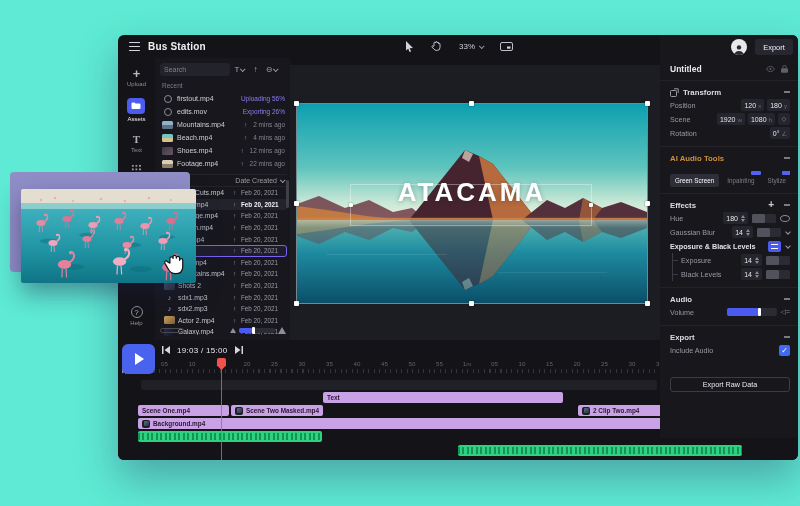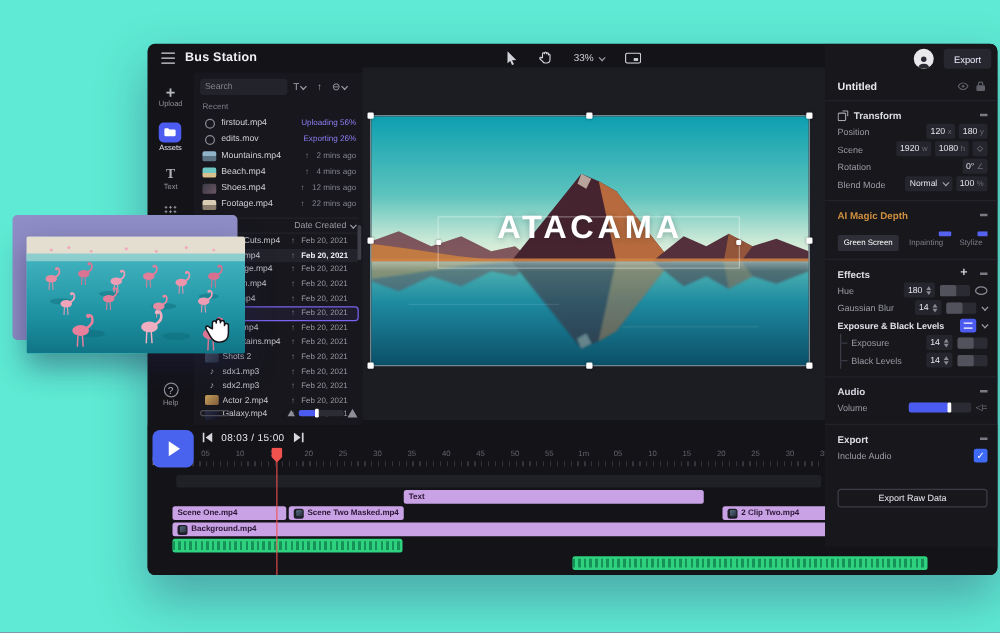--- a/index.html
+++ b/index.html
@@ -71,21 +71,21 @@
   .a-footer { position:absolute; left:5px; right:4px; bottom:4px; height:12px; display:flex; align-items:center; }
   .hpill { width:24px; height:5px; border:1px solid #4a4a52; border-radius:3px; cursor:pointer; }
   .zoomctl { margin-left:auto; display:flex; align-items:center; gap:3px; }
   .mtn { width:0; height:0; border-left:3px solid transparent; border-right:3px solid transparent; border-bottom:5px solid #8e8e98; }
   .mtn.big { border-left-width:4px; border-right-width:4px; border-bottom-width:7px; }
   .zslider { position:relative; width:36px; height:5px; background:#2c2c34; border-radius:2px; cursor:pointer; }
   .zslider .fill { position:absolute; left:0; top:0; bottom:0; width:38%; background:#4b5bf0; border-radius:2px; }
   .zslider .knob { position:absolute; left:36%; top:-1px; width:3px; height:7px; background:#fff; border-radius:1px; }
 
   
-  .canvas { position:absolute; left:172px; top:19px; width:370px; height:282px; background:#1c1c23; }
+  .canvas { position:absolute; left:172px; top:30px; width:370px; height:282px; background:#1c1c23; }
   .frame { position:absolute; left:7px; top:39px; width:350px; height:199px; outline:1px solid rgba(190,225,235,.55); }
   .frame svg { display:block; }
   .atacama { position:absolute; left:0; right:0; top:73px; text-align:center; color:#fff; font-size:26px; font-weight:bold;
              letter-spacing:3px; text-shadow:0 1px 5px rgba(0,30,40,.3); }
   .handle { position:absolute; width:5px; height:5px; background:#fff; border-radius:1px; box-shadow:0 0 2px rgba(0,0,0,.5); }
   .txt-sel { position:absolute; left:53px; top:80px; width:242px; height:42px; border:1px solid rgba(255,255,255,.35); }
   .txt-sel .handle { width:4px; height:4px; }
 
   
   .rpanel { position:absolute; right:0; top:0; width:138px; height:403px; background:#17171c; z-index:6; }
@@ -474,21 +474,21 @@
       <div class="play-btn">
           <div class="play-tri"></div>
         </div>
       <div class="transport">
         <span class="tr-ic">
           <svg width="8" height="8" viewBox="0 0 8 8">
               <rect width="1.5" height="8" fill="#d6d6de"></rect>
               <path d="M8 0 L2.5 4 L8 8 Z" fill="#d6d6de"></path>
             </svg>
         </span>
-        <span class="time-text">08:03 / 15:00</span>
+        <span class="time-text">19:03 / 15:00</span>
         <span class="tr-ic">
           <svg width="8" height="8" viewBox="0 0 8 8">
               <rect x="6.5" width="1.5" height="8" fill="#d6d6de"></rect>
               <path d="M0 0 L5.5 4 L0 8 Z" fill="#d6d6de"></path>
             </svg>
         </span>
       </div>
       <div class="ruler">
         <span class="cursor-ic">
           <svg width="7" height="8" viewBox="0 0 7 8">
@@ -613,36 +613,25 @@
             </span>
           <span class="lockbox">⬦</span>
         </div>
         <div class="prow">
           <span class="plabel">Rotation</span>
           <span class="ibox">
               <span class="ival">0°</span>
               <span class="iunit">∠</span>
             </span>
         </div>
-        <div class="prow">
-          <span class="plabel">Blend Mode</span>
-          <span class="dd">
-              <span class="ival">Normal</span>
-              <span class="chev"></span>
-            </span>
-          <span class="ibox">
-              <span class="ival">100</span>
-              <span class="iunit">%</span>
-            </span>
-        </div>
       </div>
 
       <div class="rp-sec">
         <div class="sec-head">
-          <span class="sec-title ai">AI Magic Depth</span>
+          <span class="sec-title ai">AI Audio Tools</span>
           <span class="dash"></span>
         </div>
         <div class="ai-tabs" id="ai-tabs">
             <div class="ai-tab active">Green Screen</div>
             <div class="ai-tab">Inpainting<span class="pro-badge"></span></div>
             <div class="ai-tab">Stylize<span class="pro-badge"></span></div>
           </div>
       </div>
 
       <div class="rp-sec">

